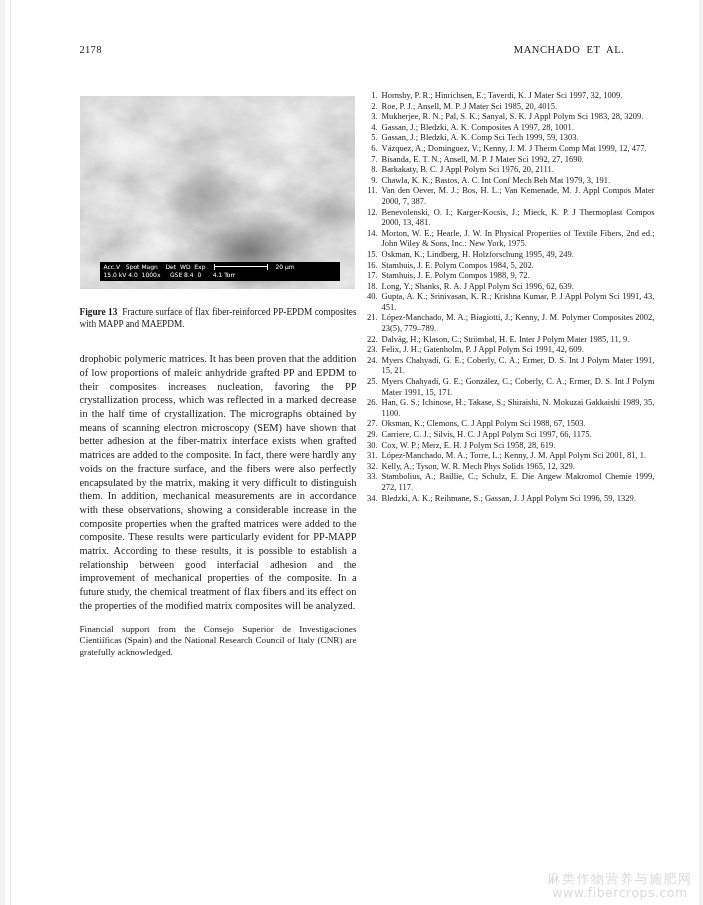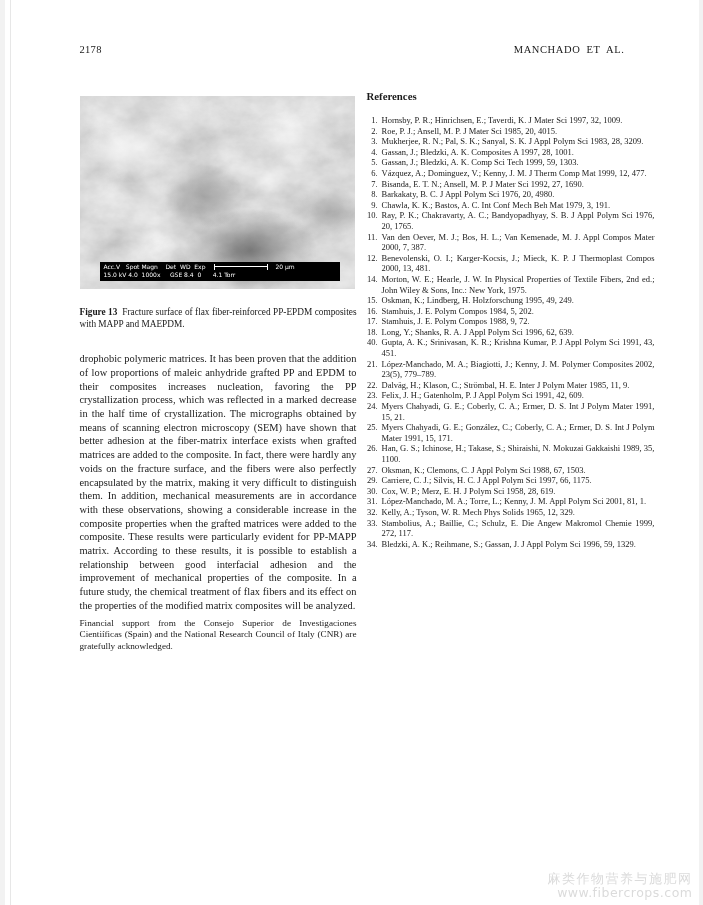--- a/index.html
+++ b/index.html
@@ -39,31 +39,31 @@
   .sem-pre { white-space:pre; }
   .scalebar { width:54px; height:6px; margin-left:9px; border-left:1px solid #fff; border-right:1px solid #fff; position:relative; flex:none; }
   .scalebar::after { content:""; position:absolute; left:0; right:0; top:2px; border-top:1px solid #fff; }
   .scale-label { margin-left:7px; }
 
   .figure-caption { margin-top:18px; font-size:9.3px; line-height:11.6px; text-align:justify; }
   .figure-caption b { font-weight:bold; }
 
   
   .body-par { margin-top:22px; font-size:10.4px; line-height:13.7px; text-align:justify; }
-  .ack-par { margin-top:5px; font-size:9.2px; line-height:11.6px; text-align:justify; }
+  .ack-par { margin-top:11px; font-size:9.2px; line-height:11.6px; text-align:justify; }
 
   
   .refs-heading { font-size:10.8px; font-weight:bold; margin-bottom:13px; }
   .refs-list { list-style:none; font-size:8.5px; line-height:10.6px; }
   .ref { display:flex; }
   .ref-num { flex:none; width:15px; text-align:right; padding-right:4px; }
   .ref-text { flex:1; text-align:justify; }
 
   
-  .watermark { position:absolute; right:6px; bottom:5px; text-align:right; color:#dbdbdb;
+  .watermark { position:absolute; right:6px; bottom:5px; text-align:center; color:#dbdbdb;
     font-family:"DejaVu Sans", sans-serif; }
   .wm-cn { font-size:13px; letter-spacing:1.5px; line-height:15px; }
   .wm-url { font-size:12.5px; line-height:14px; letter-spacing:0.5px; }
 </style>
 </head>
 <body>
 
 <div class="page">
   <div class="scan-line"></div>
 
@@ -104,21 +104,20 @@
     <div class="figure-caption">
       <b>Figure 13</b>&nbsp;&nbsp;<span>Fracture surface of flax fiber-reinforced PP-EPDM composites with MAPP and MAEPDM.</span>
     </div>
 
     <div class="body-par">drophobic polymeric matrices. It has been proven that the addition of low proportions of maleic anhydride grafted PP and EPDM to their composites increases nucleation, favoring the PP crystallization process, which was reflected in a marked decrease in the half time of crystallization. The micrographs obtained by means of scanning electron microscopy (SEM) have shown that better adhesion at the fiber-matrix interface exists when grafted matrices are added to the composite. In fact, there were hardly any voids on the fracture surface, and the fibers were also perfectly encapsulated by the matrix, making it very difficult to distinguish them. In addition, mechanical measurements are in accordance with these observations, showing a considerable increase in the composite properties when the grafted matrices were added to the composite. These results were particularly evident for PP-MAPP matrix. According to these results, it is possible to establish a relationship between good interfacial adhesion and the improvement of mechanical properties of the composite. In a future study, the chemical treatment of flax fibers and its effect on the properties of the modified matrix composites will be analyzed.</div>
 
     <div class="ack-par">Financial support from the Consejo Superior de Investigaciones Cientiíficas (Spain) and the National Research Council of Italy (CNR) are gratefully acknowledged.</div>
   </div>
 
   <div class="col-right">
-    <div class="refs-heading">References</div>
     <ol class="refs-list">
 
     <li class="ref">
         <span class="ref-num">1.</span>
         <span class="ref-text">Hornsby, P. R.; Hinrichsen, E.; Taverdi, K. J Mater Sci 1997, 32, 1009.</span>
       </li>
         <li class="ref">
         <span class="ref-num">2.</span>
         <span class="ref-text">Roe, P. J.; Ansell, M. P. J Mater Sci 1985, 20, 4015.</span>
       </li>
@@ -137,29 +136,25 @@
         <li class="ref">
         <span class="ref-num">6.</span>
         <span class="ref-text">Vázquez, A.; Dominguez, V.; Kenny, J. M. J Therm Comp Mat 1999, 12, 477.</span>
       </li>
         <li class="ref">
         <span class="ref-num">7.</span>
         <span class="ref-text">Bisanda, E. T. N.; Ansell, M. P. J Mater Sci 1992, 27, 1690.</span>
       </li>
         <li class="ref">
         <span class="ref-num">8.</span>
-        <span class="ref-text">Barkakaty, B. C. J Appl Polym Sci 1976, 20, 4980.</span>
+        <span class="ref-text">Barkakaty, B. C. J Appl Polym Sci 1976, 20, 2111.</span>
       </li>
         <li class="ref">
         <span class="ref-num">9.</span>
         <span class="ref-text">Chawla, K. K.; Bastos, A. C. Int Conf Mech Beh Mat 1979, 3, 191.</span>
-      </li>
-        <li class="ref">
-        <span class="ref-num">10.</span>
-        <span class="ref-text">Ray, P. K.; Chakravarty, A. C.; Bandyopadhyay, S. B. J Appl Polym Sci 1976, 20, 1765.</span>
       </li>
         <li class="ref">
         <span class="ref-num">11.</span>
         <span class="ref-text">Van den Oever, M. J.; Bos, H. L.; Van Kemenade, M. J. Appl Compos Mater 2000, 7, 387.</span>
       </li>
         <li class="ref">
         <span class="ref-num">12.</span>
         <span class="ref-text">Benevolenski, O. I.; Karger-Kocsis, J.; Mieck, K. P. J Thermoplast Compos 2000, 13, 481.</span>
       </li>
         <li class="ref">

